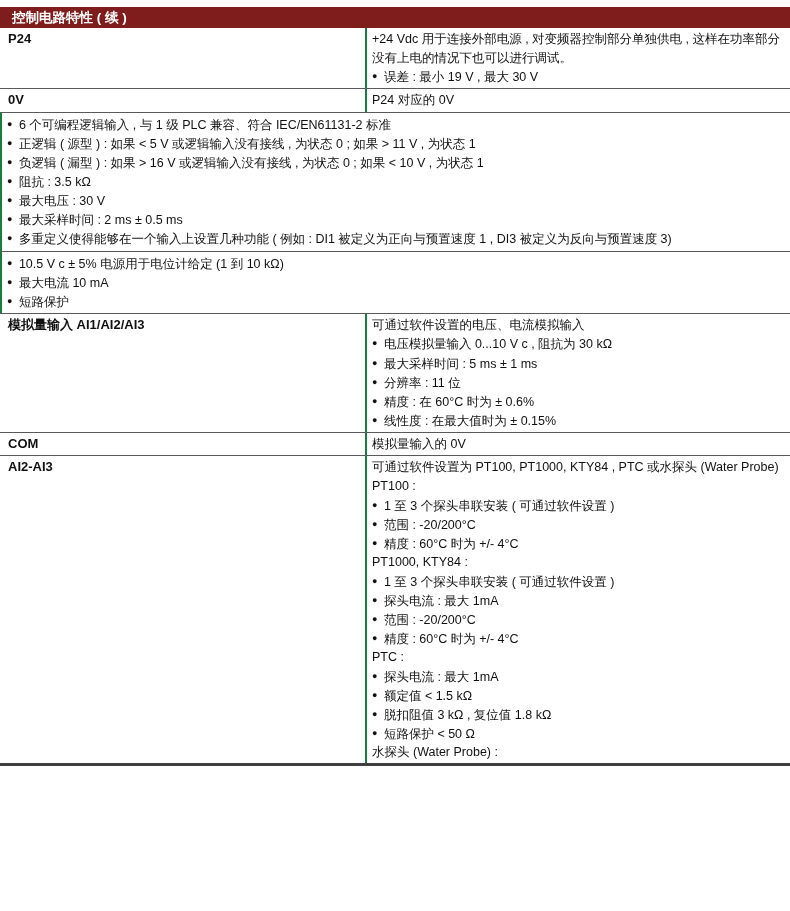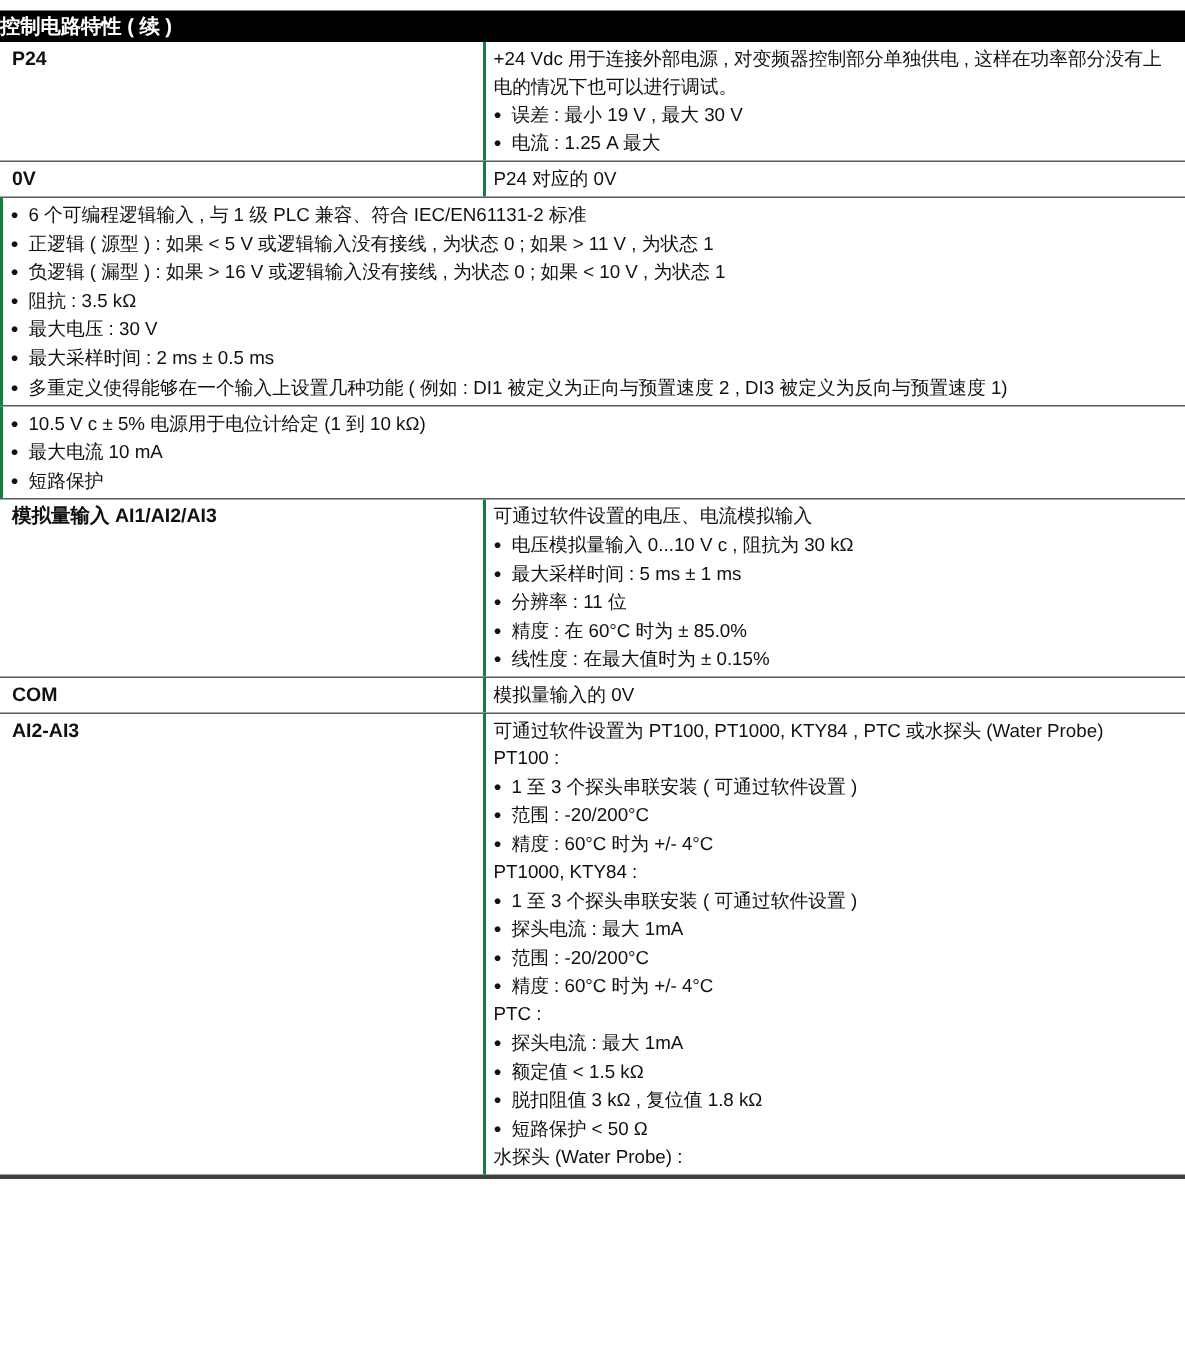--- a/index.html
+++ b/index.html
@@ -8,32 +8,33 @@
     min-height: 911px;
     box-sizing: border-box;
     padding-top: 7px;
     font-family: "Liberation Sans", "DejaVu Sans", sans-serif;
     color: #111111;
     background: #ffffff;
   }
   .section-header {
     height: 21px;
     line-height: 21px;
-    background: #000000;
+    background: #7f1d1d;
     color: #ffffff;
     font-weight: bold;
     font-size: 13.5px;
-    padding-left: 0;
+    padding-left: 12px;
   }
   .spec-table {
     border-bottom: 3px solid #3F3F3F;
   }
   .row {
     display: flex;
     border-top: 1px solid #58595B;
+    gap: 43px;
   }
   .row:first-child { border-top: none; }
   .cell-label {
     flex: 0 0 322px;
     width: 322px;
     box-sizing: border-box;
     font-weight: bold;
     font-size: 13px;
     line-height: 18.6px;
     padding: 2px 6px 2px 8px;
@@ -57,55 +58,54 @@
 <body>
 
 <div class="page">
   <div class="section-header">控制电路特性 ( 续 )</div>
   <div class="spec-table" id="spec-table">
       <div class="row">
         <div class="cell-label">P24</div>
         <div class="cell-value">
           <div class="line"><span>+24 Vdc 用于连接外部电源 , 对变频器控制部分单独供电 , 这样在功率部分没有上电的情况下也可以进行调试。</span></div>
           <div class="line"><span class="bullet">●</span> <span>误差 : 最小 19 V , 最大 30 V</span></div>
-          <div class="line"><span class="bullet">●</span> <span>电流 : 1.25 A 最大</span></div>
         </div>
       </div>
       <div class="row">
         <div class="cell-label">0V</div>
         <div class="cell-value">
           <div class="line"><span>P24 对应的 0V</span></div>
         </div>
       </div>
       <div class="row">
         <div class="cell-value">
           <div class="line"><span class="bullet">●</span> <span>6 个可编程逻辑输入 , 与 1 级 PLC 兼容、符合 IEC/EN61131-2 标准</span></div>
           <div class="line"><span class="bullet">●</span> <span>正逻辑 ( 源型 ) : 如果 &lt; 5 V 或逻辑输入没有接线 , 为状态 0 ; 如果 &gt; 11 V , 为状态 1</span></div>
           <div class="line"><span class="bullet">●</span> <span>负逻辑 ( 漏型 ) : 如果 &gt; 16 V 或逻辑输入没有接线 , 为状态 0 ; 如果 &lt; 10 V , 为状态 1</span></div>
           <div class="line"><span class="bullet">●</span> <span>阻抗 : 3.5 kΩ</span></div>
           <div class="line"><span class="bullet">●</span> <span>最大电压 : 30 V</span></div>
           <div class="line"><span class="bullet">●</span> <span>最大采样时间 : 2 ms ± 0.5 ms</span></div>
-          <div class="line"><span class="bullet">●</span> <span>多重定义使得能够在一个输入上设置几种功能 ( 例如 : DI1 被定义为正向与预置速度 2 , DI3 被定义为反向与预置速度 1)</span></div>
+          <div class="line"><span class="bullet">●</span> <span>多重定义使得能够在一个输入上设置几种功能 ( 例如 : DI1 被定义为正向与预置速度 1 , DI3 被定义为反向与预置速度 3)</span></div>
         </div>
       </div>
       <div class="row">
         <div class="cell-value">
           <div class="line"><span class="bullet">●</span> <span>10.5 V c ± 5% 电源用于电位计给定 (1 到 10 kΩ)</span></div>
           <div class="line"><span class="bullet">●</span> <span>最大电流 10 mA</span></div>
           <div class="line"><span class="bullet">●</span> <span>短路保护</span></div>
         </div>
       </div>
       <div class="row">
         <div class="cell-label">模拟量输入 AI1/AI2/AI3</div>
         <div class="cell-value">
           <div class="line"><span>可通过软件设置的电压、电流模拟输入</span></div>
           <div class="line"><span class="bullet">●</span> <span>电压模拟量输入 0...10 V c , 阻抗为 30 kΩ</span></div>
           <div class="line"><span class="bullet">●</span> <span>最大采样时间 : 5 ms ± 1 ms</span></div>
           <div class="line"><span class="bullet">●</span> <span>分辨率 : 11 位</span></div>
-          <div class="line"><span class="bullet">●</span> <span>精度 : 在 60°C 时为 ± 85.0%</span></div>
+          <div class="line"><span class="bullet">●</span> <span>精度 : 在 60°C 时为 ± 0.6%</span></div>
           <div class="line"><span class="bullet">●</span> <span>线性度 : 在最大值时为 ± 0.15%</span></div>
         </div>
       </div>
       <div class="row">
         <div class="cell-label">COM</div>
         <div class="cell-value">
           <div class="line"><span>模拟量输入的 0V</span></div>
         </div>
       </div>
       <div class="row">

